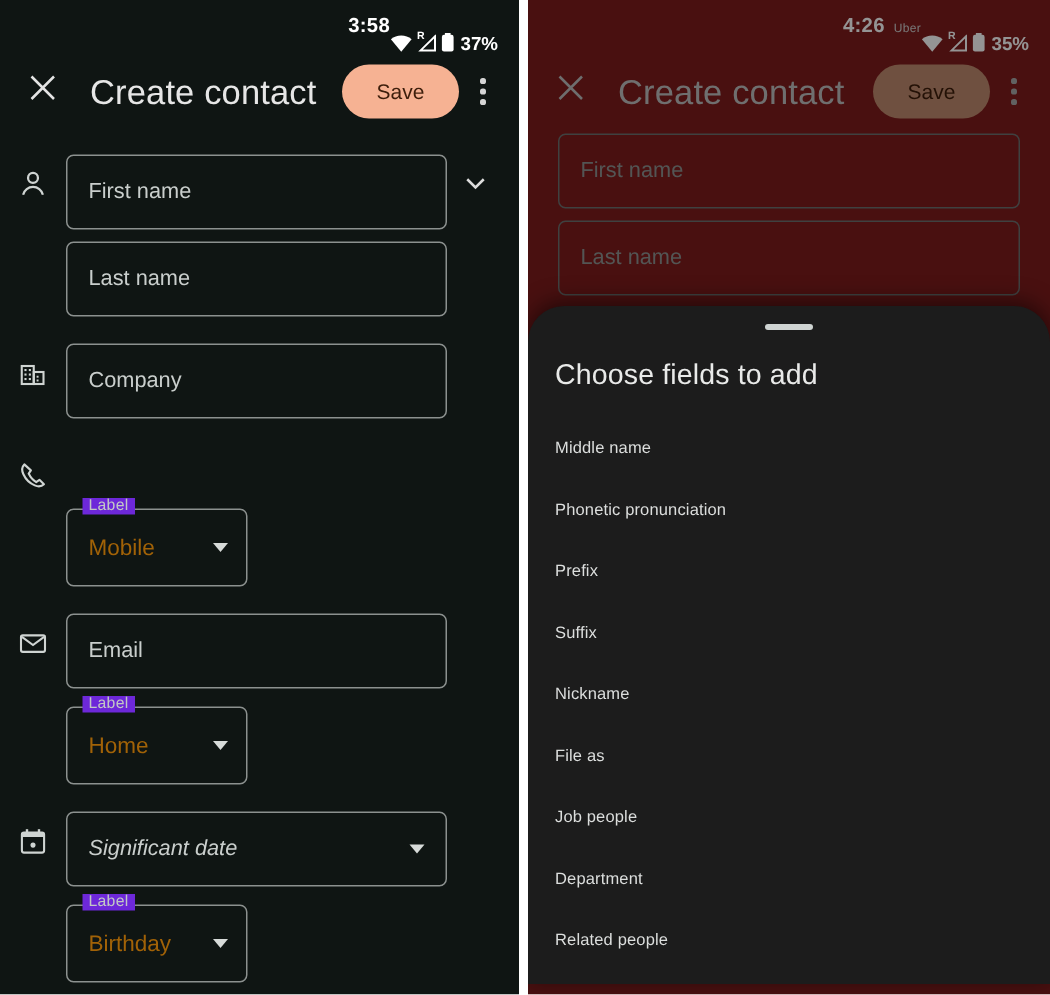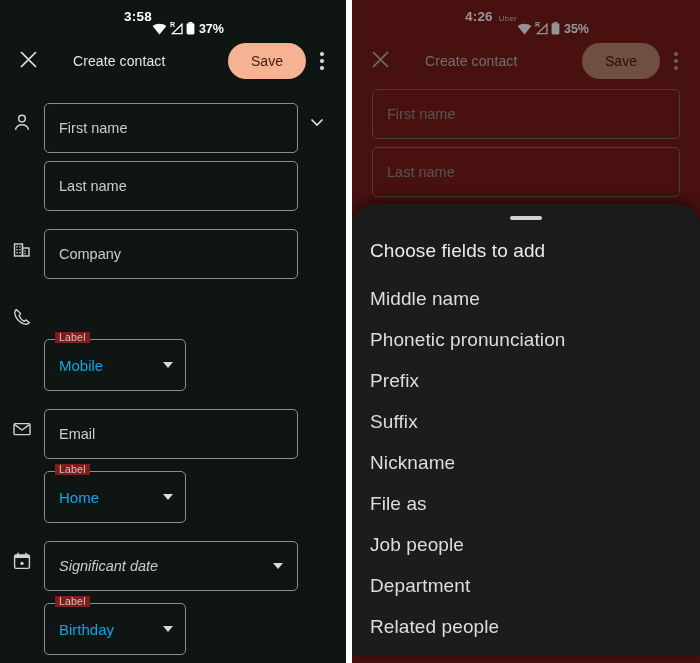--- a/index.html
+++ b/index.html
@@ -25,21 +25,21 @@
   .panel-left  { width: 346px; background: #0f1513; }
   .gap         { width: 6px;  background: #ffffff; }
   .panel-right { width: 348px; background: #7f1d1d; }
 
   
   .statusbar {
     position: relative;
     height: 33px;
     display: flex;
     align-items: center;
-    justify-content: center;
+    justify-content: flex-end;
     padding: 0 14px 0 16px;
     box-sizing: border-box;
   }
   .clock {
     color: #ffffff;
     font-size: 13.5px;
     font-weight: bold;
     letter-spacing: .2px;
     display: flex;
     align-items: baseline;
@@ -82,22 +82,22 @@
     padding: 0 10px 0 8px;
     box-sizing: border-box;
   }
   .iconbtn {
     width: 40px; height: 40px;
     display: flex; align-items: center; justify-content: center;
     flex: 0 0 auto;
   }
   .appbar-title {
     color: #e6e6e6;
-    font-size: 14px;
-    margin-left: 25px;
+    font-size: 23px;
+    margin-left: 12px;
     flex: 1 1 auto;
     white-space: nowrap;
     letter-spacing: .1px;
   }
   .save-btn {
     height: 36px;
     min-width: 78px;
     border-radius: 18px;
     display: flex; align-items: center; justify-content: center;
     color: #3d1e0b;
@@ -161,36 +161,36 @@
   }
   .trailbtn.empty { visibility: hidden; }
 
   
   .labelsel-wrap {
     flex: 0 0 auto;
     margin-top: 12px;
     position: relative;
   }
   .labelsel {
-    width: 142px;
+    width: 121px;
     height: 52px;
     border: 1px solid #8c918f;
     border-radius: 5px;
     display: flex;
     align-items: center;
     justify-content: space-between;
     padding: 0 12px 0 14px;
     box-sizing: border-box;
-    color: #0ea5e9;
+    color: #a16207;
     font-size: 15px;
   }
   .notch {
     position: absolute;
     top: -7px; left: 11px;
-    background: #7f1d1d;
+    background: #6d28d9;
     padding: 0 4px;
     font-size: 10.5px;
     color: #c2c7c5;
     line-height: 1;
     letter-spacing: .2px;
   }
   .caret-tri {
     width: 0; height: 0;
     border-left: 5.5px solid transparent;
     border-right: 5.5px solid transparent;
@@ -239,21 +239,21 @@
     color: #e9eae9;
     font-size: 19px;
     padding: 20px 18px 0 18px;
     letter-spacing: .1px;
   }
   .sheet-list {
     padding: 16px 18px 0 18px;
   }
   .sheet-item {
     color: #dcdedd;
-    font-size: 19px;
+    font-size: 11px;
     height: 41px;
     display: flex;
     align-items: center;
     letter-spacing: .1px;
   }
 </style>
 </head>
 <body>
 
 <div class="screens">

